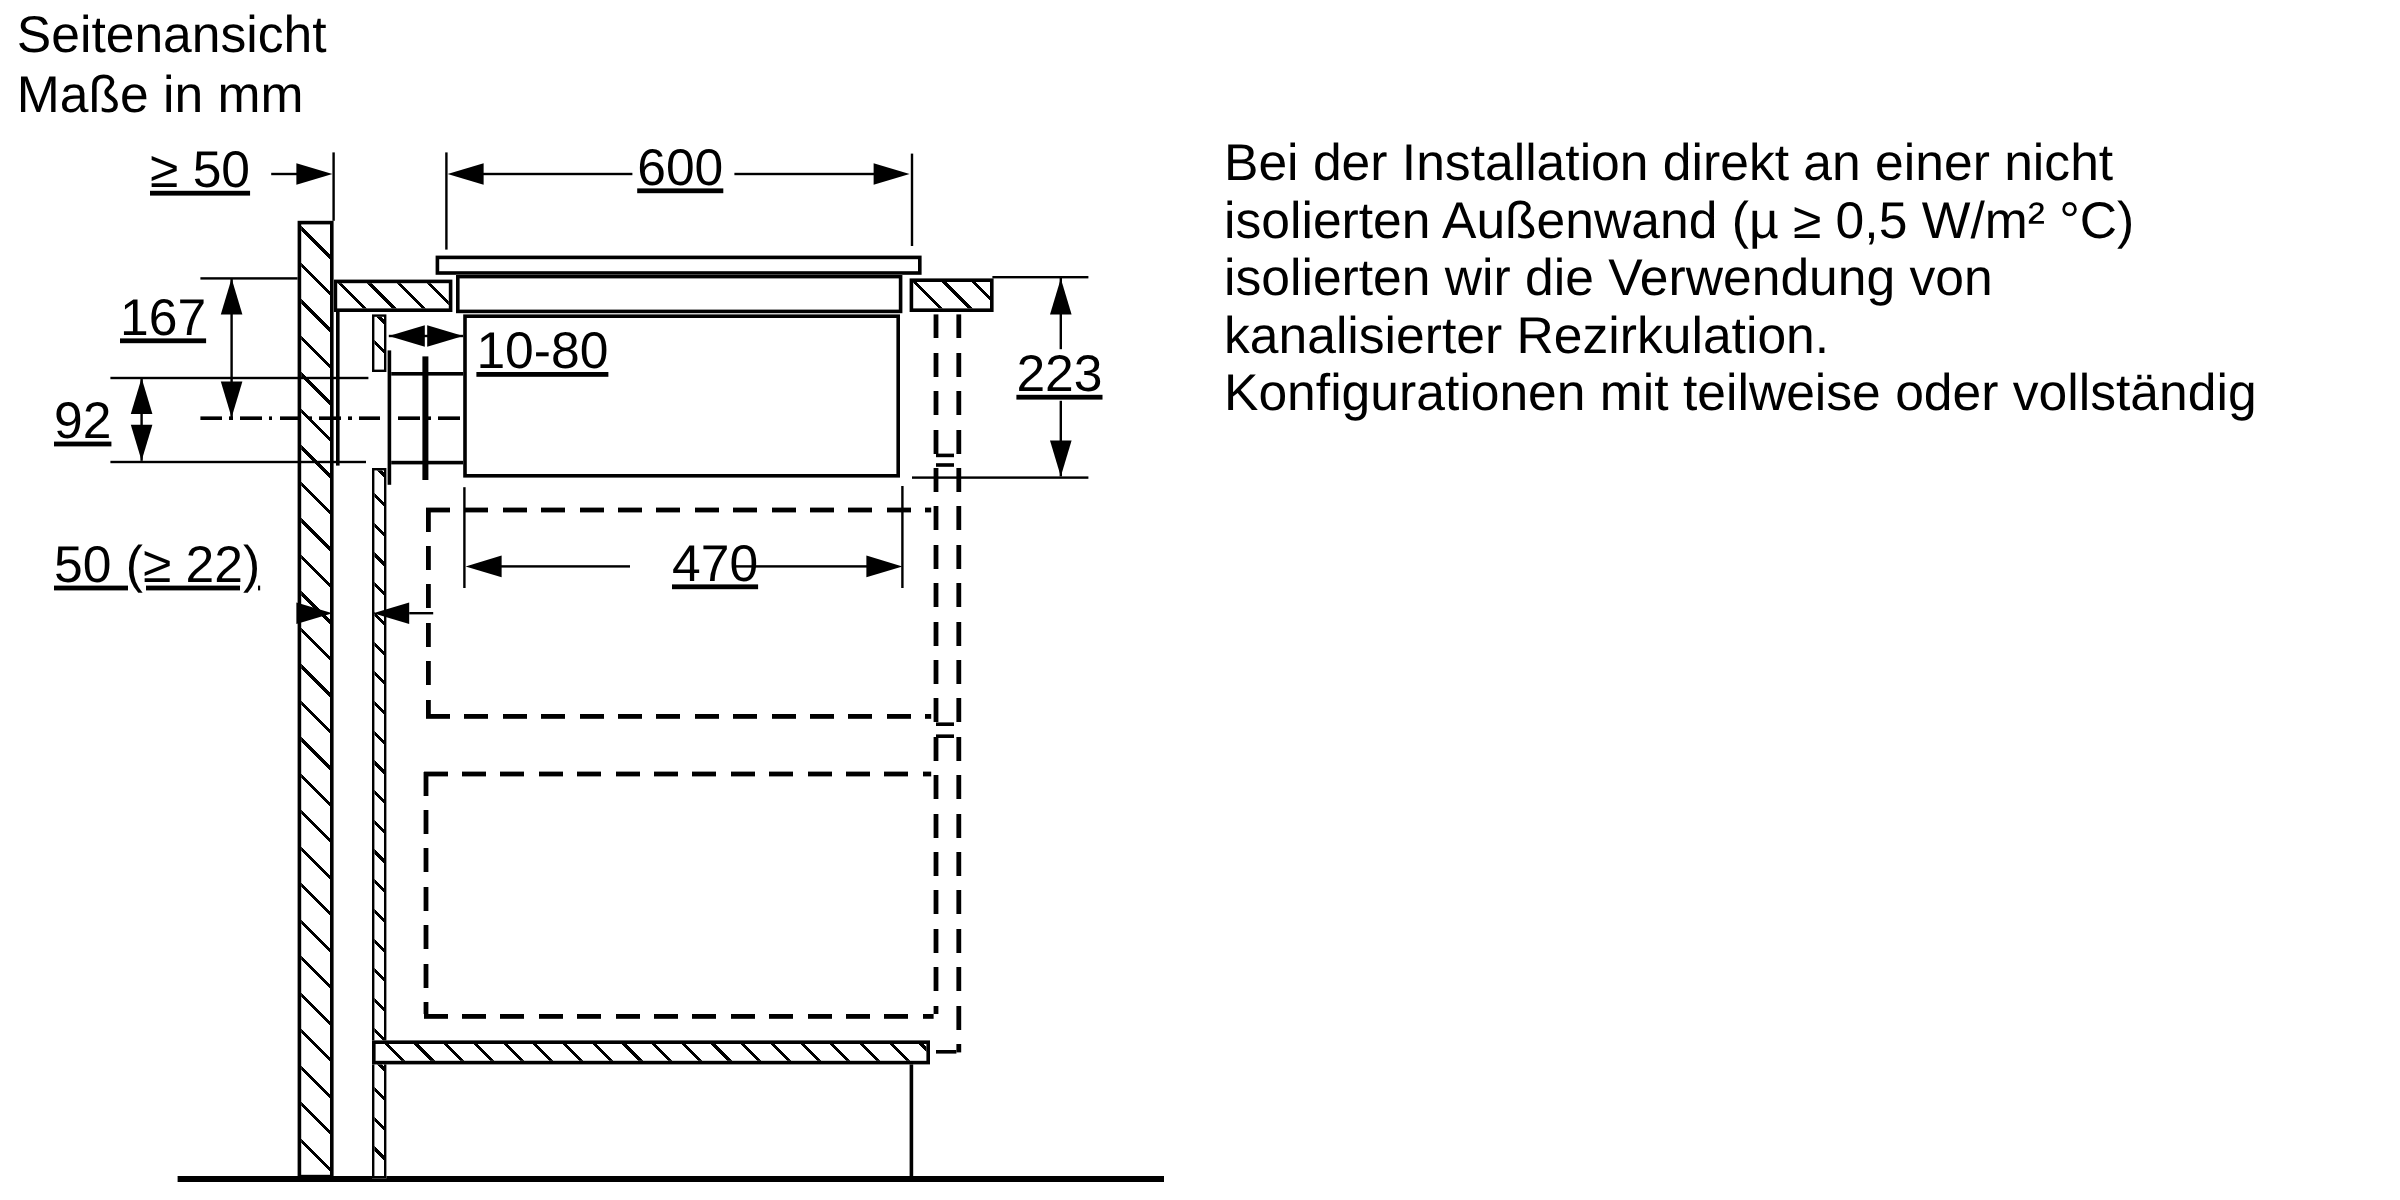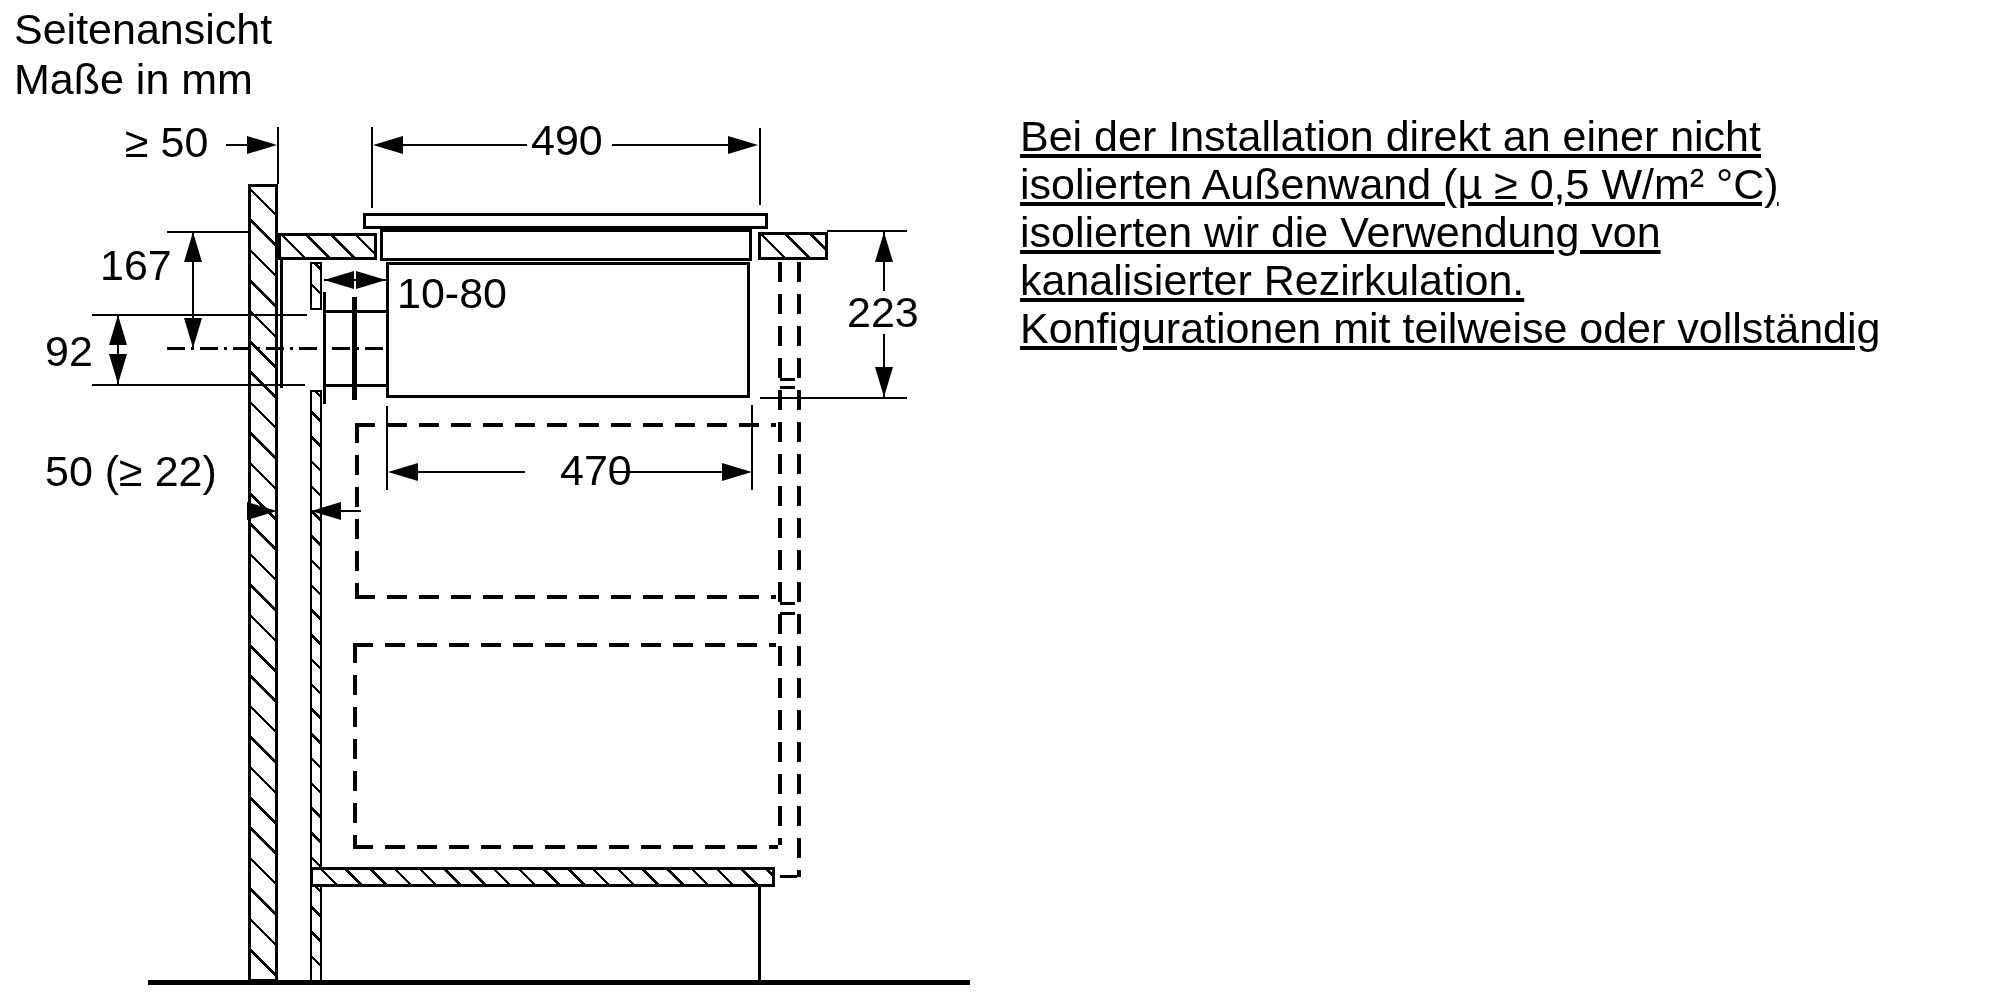--- a/index.html
+++ b/index.html
@@ -18,23 +18,23 @@
   .cline{position:absolute;height:3px;
          background-image:repeating-linear-gradient(90deg,#000 0 18px,transparent 18px 24px,#000 24px 27px,transparent 27px 33px);}
   
   .ah{position:absolute;width:0;height:0;}
   .ah-right{border-left:30px solid #000;border-top:9px solid transparent;border-bottom:9px solid transparent;}
   .ah-left {border-right:30px solid #000;border-top:9px solid transparent;border-bottom:9px solid transparent;}
   .ah-up   {border-bottom:30px solid #000;border-left:9px solid transparent;border-right:9px solid transparent;}
   .ah-down {border-top:30px solid #000;border-left:9px solid transparent;border-right:9px solid transparent;}
   
   .title{position:absolute;left:14px;top:4px;font-size:43px;line-height:50px;}
-  .dimlabel{position:absolute;font-size:43px;line-height:43px;white-space:nowrap;}
+  .dimlabel{position:absolute;font-size:43px;line-height:43px;white-space:nowrap;text-decoration:underline;}
   .bgw{background:#fff;padding:0 4px;}
-  .note{position:absolute;left:1020px;top:112px;font-size:43px;line-height:48px;white-space:nowrap;text-decoration:underline;}
+  .note{position:absolute;left:1020px;top:112px;font-size:43px;line-height:48px;white-space:nowrap;}
 </style>
 </head>
 <body>
 
 <div class="canvas">
 
   <div class="title">
     <div>Seitenansicht</div>
     <div>Maße in mm</div>
   </div>
@@ -84,21 +84,21 @@
 
   <div class="dimlabel" style="left:125px;top:121px;">≥ 50</div>
   <div class="ln" style="left:226px;top:144px;width:22px;height:2px;"></div>
   <div class="ah ah-right" style="left:247px;top:136px;"></div>
   <div class="ln" style="left:277px;top:127px;width:2px;height:57px;"></div>
 
   <div class="ln" style="left:371px;top:127px;width:2px;height:81px;"></div>
   <div class="ln" style="left:759px;top:128px;width:2px;height:77px;"></div>
   <div class="ah ah-left" style="left:373px;top:136px;"></div>
   <div class="ln" style="left:400px;top:144px;width:128px;height:2px;"></div>
-  <div class="dimlabel bgw" style="left:527px;top:119px;">490</div>
+  <div class="dimlabel bgw" style="left:527px;top:119px;">600</div>
   <div class="ln" style="left:612px;top:144px;width:118px;height:2px;"></div>
   <div class="ah ah-right" style="left:728px;top:136px;"></div>
 
   <div class="ln" style="left:167px;top:231px;width:81px;height:2px;"></div>
   <div class="ln" style="left:192px;top:232px;width:2px;height:116px;"></div>
   <div class="ah ah-up" style="left:184px;top:232px;"></div>
   <div class="ah ah-down" style="left:184px;top:318px;"></div>
   <div class="dimlabel" style="left:100px;top:244px;">167</div>
 
   <div class="ln" style="left:92px;top:314px;width:215px;height:2px;"></div>

